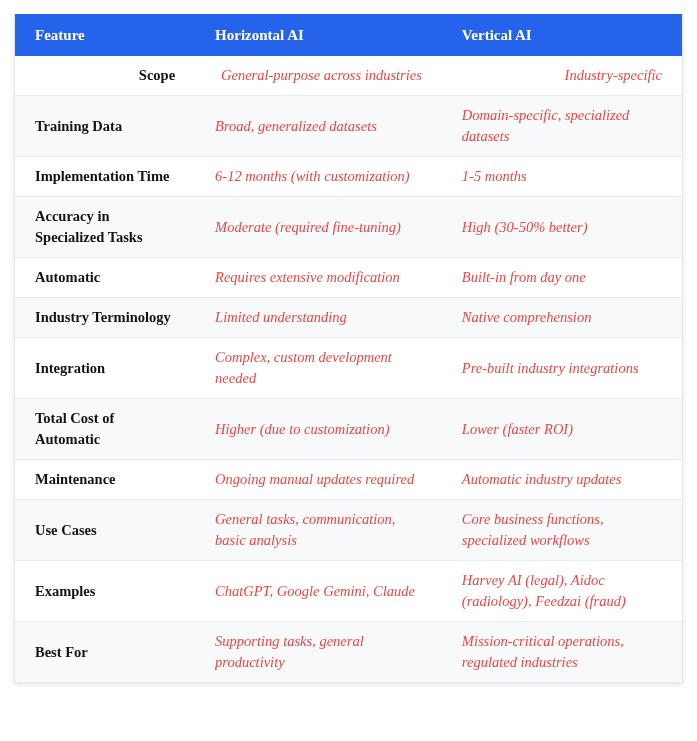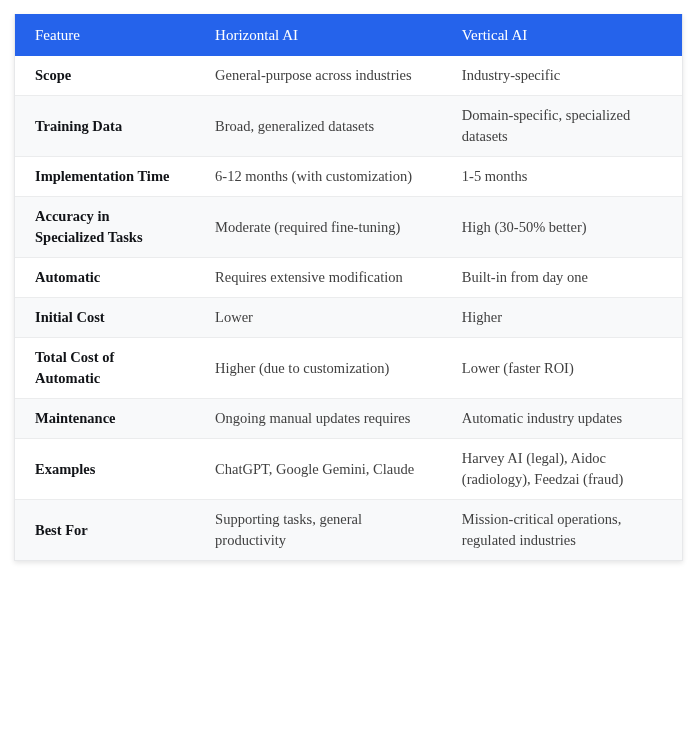--- a/index.html
+++ b/index.html
@@ -28,40 +28,41 @@
     font-size: 14.5px;
     color: #1c1e21;
   }
   table.compare col.c-feature  { width: 27%; }
   table.compare col.c-horizontal { width: 37%; }
   table.compare col.c-vertical { width: 36%; }
   thead th {
     background: #2563eb;
     color: #ffffff;
     text-align: left;
-    font-weight: 400;
+    font-weight: 700;
     font-size: 15px;
     padding: 11px 20px 10px 20px;
     line-height: 21px;
   }
   tbody td {
     padding: 9px 20px;
     vertical-align: middle;
     line-height: 21px;
     border-top: 1px solid #ebeced;
   }
-  tbody tr:first-child td { border-top: none; }
+  tbody tr:first-child td { border-top: none; text-align: right; }
   tbody tr:nth-child(even) { background: #f8f9fa; }
   tbody tr:nth-child(odd)  { background: #ffffff; }
   td.feature-cell {
     font-weight: 700;
     color: #111317;
   }
   td.value-cell {
-    color: #404040;
+    color: #ef4444;
+    font-style: italic;
   }
 </style>
 </head>
 <body>
 
 <div class="page">
   <div class="table-wrap">
     <table class="compare">
       <colgroup>
         <col class="c-feature">
@@ -96,33 +97,43 @@
             <td class="feature-cell">Accuracy in Specialized Tasks</td>
             <td class="value-cell">Moderate (required fine-tuning)</td>
             <td class="value-cell">High (30-50% better)</td>
           </tr>
           <tr>
             <td class="feature-cell">Automatic</td>
             <td class="value-cell">Requires extensive modification</td>
             <td class="value-cell">Built-in from day one</td>
           </tr>
           <tr>
-            <td class="feature-cell">Initial Cost</td>
-            <td class="value-cell">Lower</td>
-            <td class="value-cell">Higher</td>
+            <td class="feature-cell">Industry Terminology</td>
+            <td class="value-cell">Limited understanding</td>
+            <td class="value-cell">Native comprehension</td>
+          </tr>
+          <tr>
+            <td class="feature-cell">Integration</td>
+            <td class="value-cell">Complex, custom development needed</td>
+            <td class="value-cell">Pre-built industry integrations</td>
           </tr>
           <tr>
             <td class="feature-cell">Total Cost of Automatic</td>
             <td class="value-cell">Higher (due to customization)</td>
             <td class="value-cell">Lower (faster ROI)</td>
           </tr>
           <tr>
             <td class="feature-cell">Maintenance</td>
-            <td class="value-cell">Ongoing manual updates requires</td>
+            <td class="value-cell">Ongoing manual updates required</td>
             <td class="value-cell">Automatic industry updates</td>
+          </tr>
+          <tr>
+            <td class="feature-cell">Use Cases</td>
+            <td class="value-cell">General tasks, communication, basic analysis</td>
+            <td class="value-cell">Core business functions, specialized workflows</td>
           </tr>
           <tr>
             <td class="feature-cell">Examples</td>
             <td class="value-cell">ChatGPT, Google Gemini, Claude</td>
             <td class="value-cell">Harvey AI (legal), Aidoc (radiology), Feedzai (fraud)</td>
           </tr>
           <tr>
             <td class="feature-cell">Best For</td>
             <td class="value-cell">Supporting tasks, general productivity</td>
             <td class="value-cell">Mission-critical operations, regulated industries</td>

